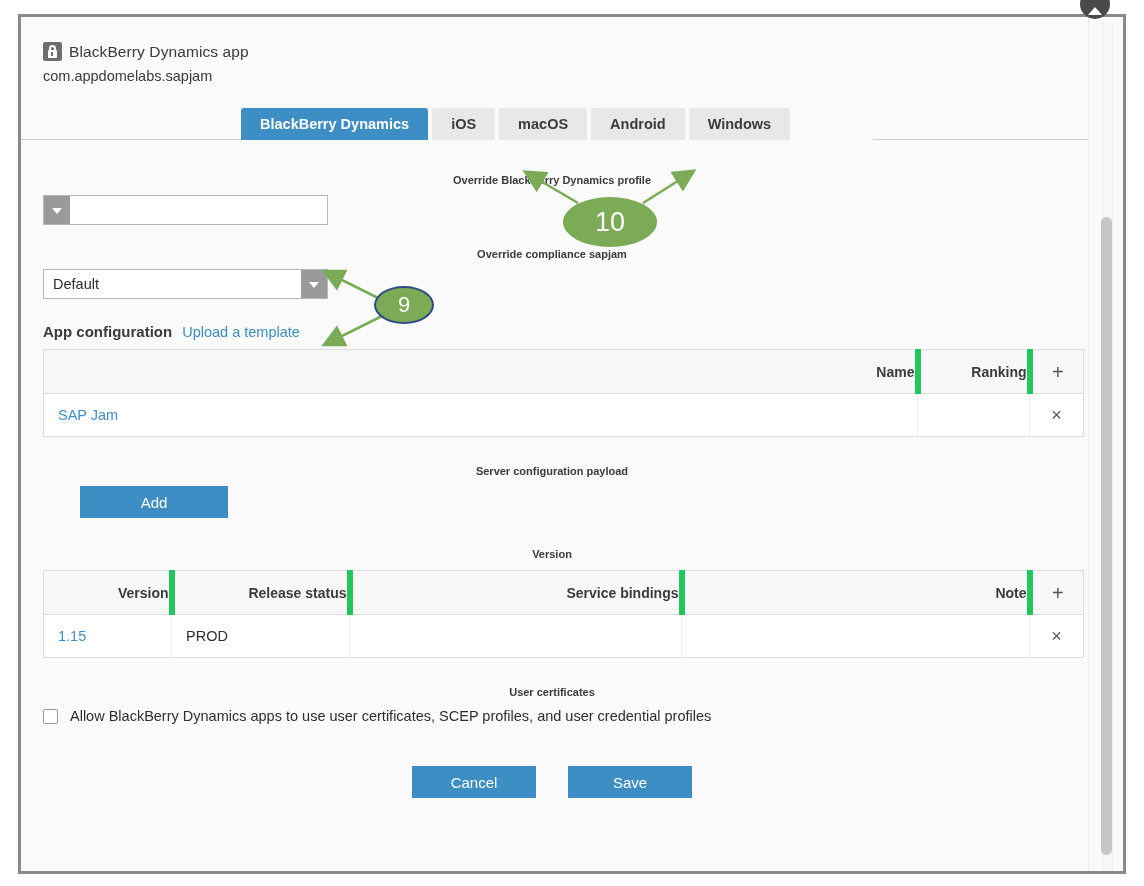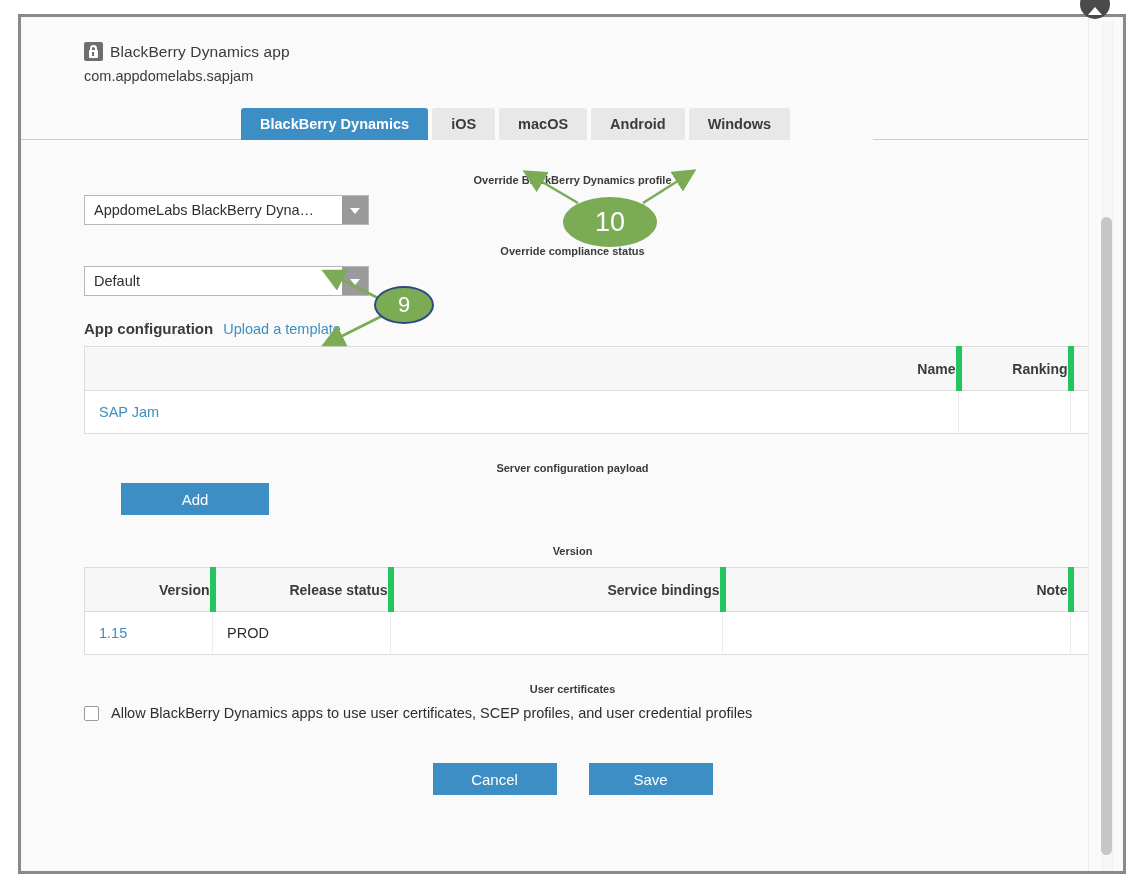--- a/index.html
+++ b/index.html
@@ -81,21 +81,21 @@
 
   
   #content {
     position: absolute;
     left: 0; top: 0;
     width: 1074px;
     height: 100%;
     background: #fafafa;
   }
 
-  .pad { padding-left: 63px; padding-right: 34px; }
+  .pad { padding-left: 22px; padding-right: 34px; }
 
   
   .app-head {
     display: flex;
     align-items: center;
     padding-top: 25px;
   }
   .bb-icon {
     width: 19px;
     height: 19px;
@@ -411,26 +411,25 @@
         <div class="tab">Android</div>
         <div class="tab">Windows</div>
       </div>
     </div>
 
     <div class="pad" style="padding-top:34px;">
 
       <div class="field-label">Override BlackBerry Dynamics profile</div>
       <div class="select-row">
         <div class="select">
-          <span class="sel-value">AppdomeLabs BlackBerry Dyna…</span>
           <span class="sel-btn"></span>
         </div>
       </div>
 
-      <div class="field-label" style="margin-top:20px;">Override compliance status</div>
+      <div class="field-label" style="margin-top:20px;">Override compliance sapjam</div>
       <div class="select-row">
         <div class="select">
           <span class="sel-value">Default</span>
           <span class="sel-btn"></span>
         </div>
       </div>
 
       
       <div class="sec-head" style="margin-top:24px;">
         <span class="sec-title">App configuration</span>

